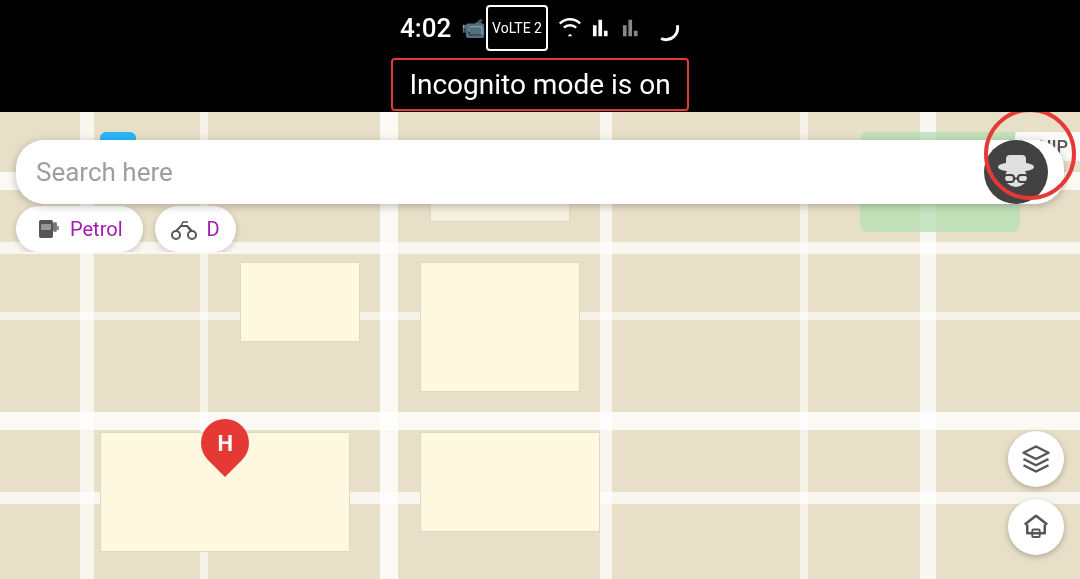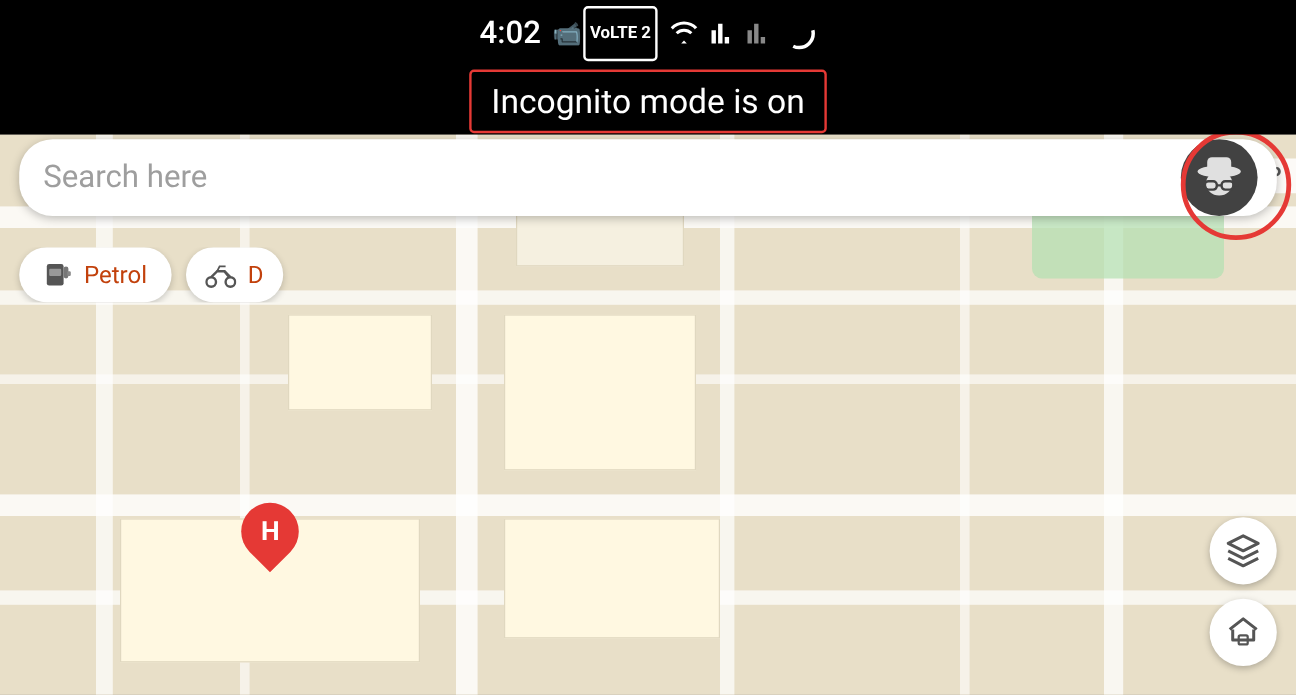--- a/index.html
+++ b/index.html
@@ -36,21 +36,21 @@
       display: flex;
       align-items: center;
       gap: 8px;
     }
     .volte-badge {
       border: 2px solid #fff;
       border-radius: 4px;
       color: #fff;
       font-size: 14px;
       padding: 13px 4px;
-      font-weight: bold;
+      font-weight: normal;
     }
 
     
     .incognito-banner {
       position: absolute;
       top: 56px; left: 0; right: 0;
       height: 56px;
       background: #000;
       display: flex;
       align-items: center;
@@ -69,21 +69,21 @@
     .map-bg {
       position: absolute;
       top: 112px; left: 0; right: 0; bottom: 0;
       background: #e8e0d0;
       overflow: hidden;
     }
 
     
     .search-bar-container {
       position: absolute;
-      top: 100px;
+      top: 124px;
       left: 0; right: 0;
       padding: 16px 16px 0 16px;
       z-index: 50;
     }
     .search-bar {
       background: #fff;
       border-radius: 28px;
       height: 64px;
       display: flex;
       align-items: center;
@@ -146,21 +146,21 @@
       background: #fff;
       border-radius: 24px;
       height: 46px;
       display: flex;
       align-items: center;
       padding: 0 20px;
       gap: 10px;
       box-shadow: 0 2px 6px rgba(0,0,0,0.2);
       white-space: nowrap;
       font-size: 20px;
-      color: #c2410c;
+      color: #a21caf;
       flex-shrink: 0;
     }
 
     
     .map-controls {
       position: absolute;
       bottom: 24px;
       right: 16px;
       display: flex;
       flex-direction: column;

